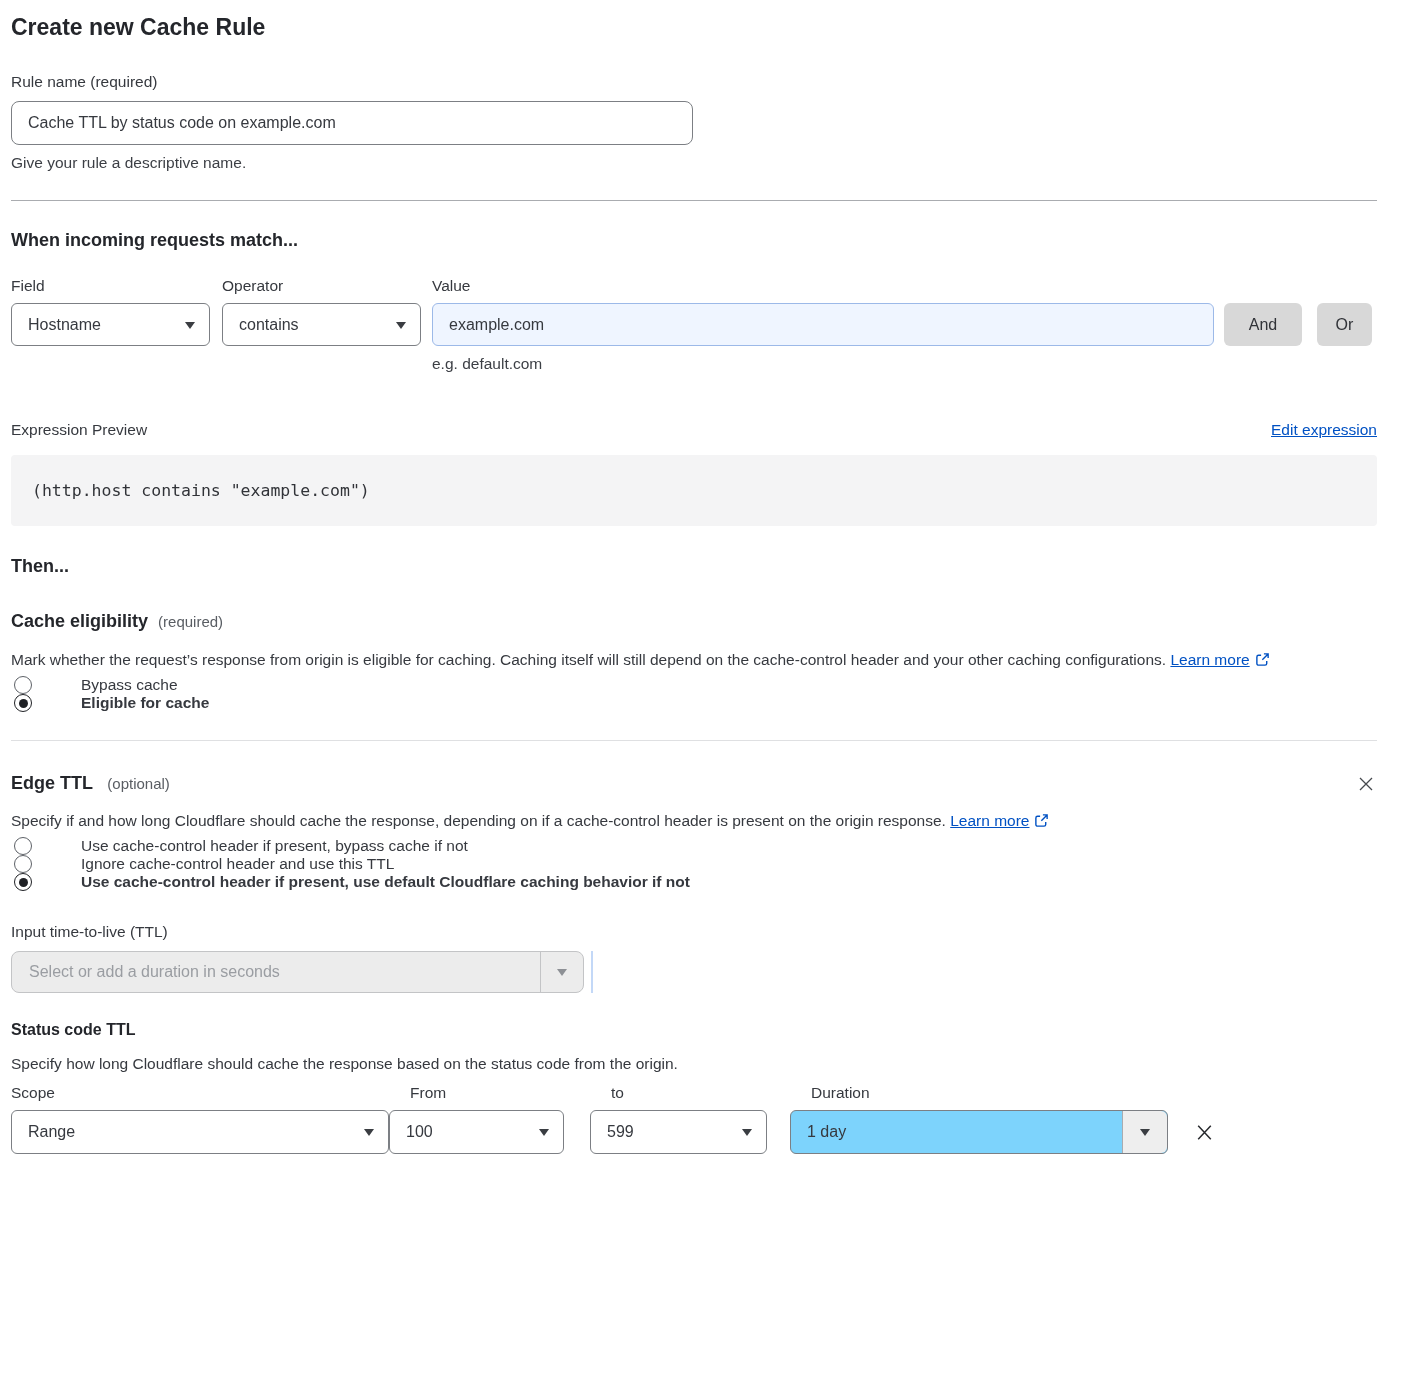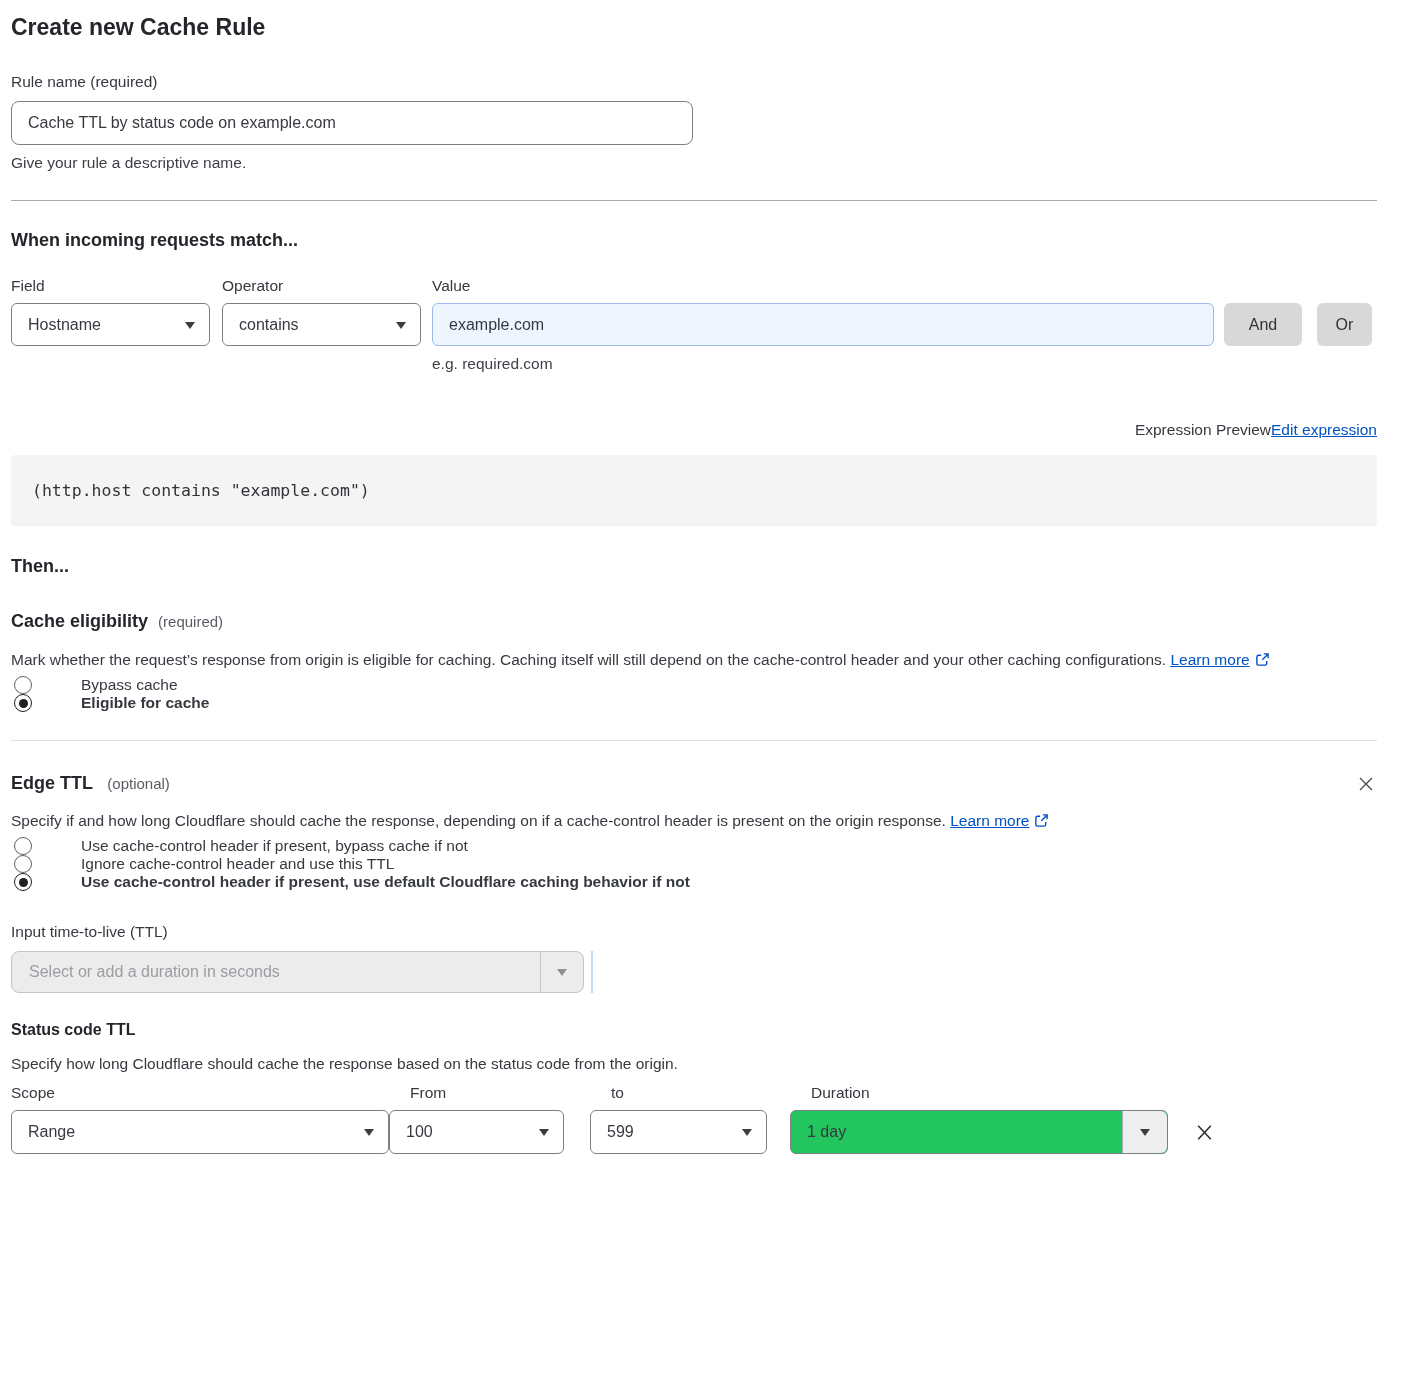--- a/index.html
+++ b/index.html
@@ -62,21 +62,21 @@
   }
   .pill-btn {
     height: 43px; border: none; border-radius: 6px;
     background: #d8d8d8; color: #313338; font-size: 16px;
     font-family: "Liberation Sans", sans-serif; cursor: pointer;
   }
   .btn-and { width: 78px; margin-right: 15px; }
   .btn-or  { width: 55px; }
   .value-hint { margin-top: 9px; padding-left: 421px; font-size: 15.5px; color: #3c3f45; }
 
-  .expr-row { display: flex; justify-content: flex-end; align-items: flex-end; margin-top: 48px; }
+  .expr-row { display: flex; justify-content: space-between; align-items: flex-end; margin-top: 48px; }
   a.link { color: #0051c3; text-decoration: underline; cursor: pointer; }
   .code-block {
     margin-top: 16px; height: 71px; background: #f4f4f5; border-radius: 4px;
     display: flex; align-items: center; padding: 0 21px;
     font-family: "DejaVu Sans Mono", "Liberation Mono", monospace;
     font-size: 16.5px; color: #313338;
   }
 
   .then-heading { margin-top: 30px; }
 
@@ -128,21 +128,21 @@
   .sct-labels { display:flex; margin-top: 11px; }
   .sct-labels .l1 { width: 399px; }
   .sct-labels .l2 { width: 201px; }
   .sct-labels .l3 { width: 200px; }
   .sct-controls { display:flex; margin-top: 8px; align-items: center; }
   .sel-scope { width: 378px; height: 44px; }
   .sel-from  { width: 175px; margin-right: 26px; height: 44px; }
   .sel-to    { width: 177px; margin-right: 23px; height: 44px; }
   .duration-select {
     position: relative; width: 378px; height: 44px;
-    border: 1px solid #7c7f84; border-radius: 6px; background:#22c55e;
+    border: 1px solid #7c7f84; border-radius: 6px; background:#7dd3fc;
     display:flex; align-items:center; padding-left:16px; font-size:16px; cursor:pointer;
   }
   .duration-select .arrow-box {
     position:absolute; right:0; top:0; height:100%; width:45px;
     border-left:1px solid #a9abaf; background:#eeeeee;
     border-radius: 0 6px 6px 0;
     display:flex; align-items:center; justify-content:center;
   }
   .duration-select .arrow-box .arrow {
     width:0; height:0;
@@ -178,21 +178,21 @@
       <span class="arrow"></span>
     </div>
     <div class="select-box sel-operator">
       <span>contains</span>
       <span class="arrow"></span>
     </div>
     <input class="value-input" type="text" value="example.com" style="">
     <button class="pill-btn btn-and">And</button>
     <button class="pill-btn btn-or">Or</button>
   </div>
-  <div class="value-hint">e.g. required.com</div>
+  <div class="value-hint">e.g. default.com</div>
 
   <div class="expr-row">
     <span class="field-label">Expression Preview</span>
     <a class="link">Edit expression</a>
   </div>
   <div class="code-block">
     <span>(http.host contains "example.com")</span>
   </div>
 
   <div class="section-heading then-heading">Then...</div>

